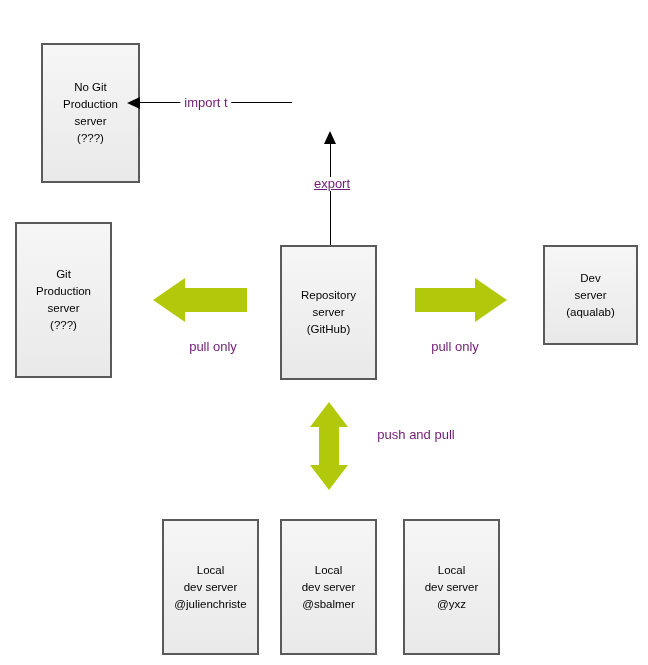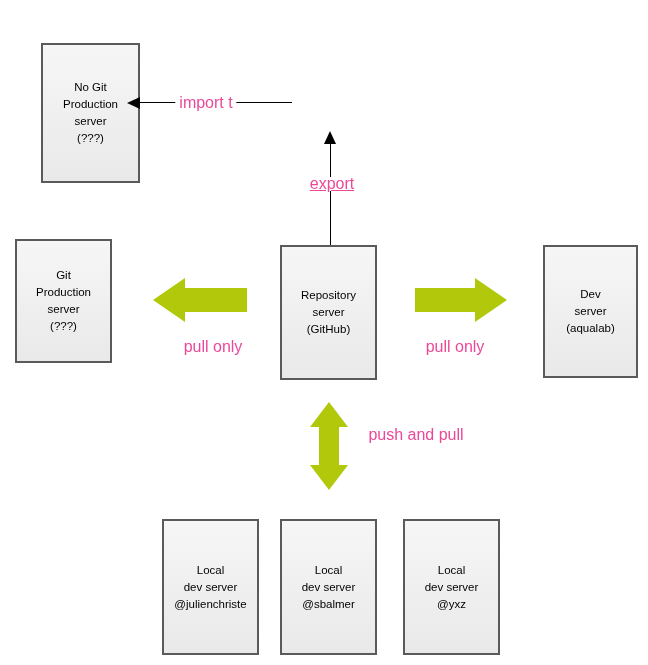--- a/index.html
+++ b/index.html
@@ -78,33 +78,33 @@
   }
   .green-head-down {
     position: absolute; width: 0; height: 0;
     border-left: 19px solid transparent; border-right: 19px solid transparent;
     border-top: 25px solid var(--arrow-green);
   }
   
   .edge-label {
     position: absolute;
     transform: translate(-50%, -50%);
-    font-size: 16px;
+    font-size: 13px;
     line-height: 14px;
-    color: #ec4899;
+    color: #701a75;
     white-space: nowrap;
   }
   .edge-label.on-line { background: var(--canvas-bg); padding: 0 4px; }
 
   
   #node-no-git          { left: 11px;  top: 43px;  width: 99px; height: 140px; margin-left: 30px; }
   #node-files-package   { left: 282px; top: 12px;  width: 108px; height: 108px; }
-  #node-git-prod        { left: 15px;  top: 239px; width: 97px; height: 124px; }
+  #node-git-prod        { left: 15px;  top: 222px; width: 97px; height: 156px; }
   #node-repository      { left: 280px; top: 245px; width: 97px; height: 135px; }
-  #node-dev-server      { left: 543px; top: 245px; width: 95px; height: 133px; }
+  #node-dev-server      { left: 543px; top: 245px; width: 95px; height: 100px; }
   #node-local-1         { left: 162px; top: 519px; width: 97px; height: 136px; }
   #node-local-2         { left: 280px; top: 519px; width: 97px; height: 136px; }
   #node-local-3         { left: 403px; top: 519px; width: 97px; height: 136px; }
 
   #import-line  { left: 138px; top: 102px; width: 154px; }
   #import-head  { left: 127px; top: 97px; }
   #import-label { left: 206px; top: 103px; }
 
   #export-line  { left: 330px; top: 140px; height: 105px; }
   #export-head  { left: 324px; top: 131px; }

